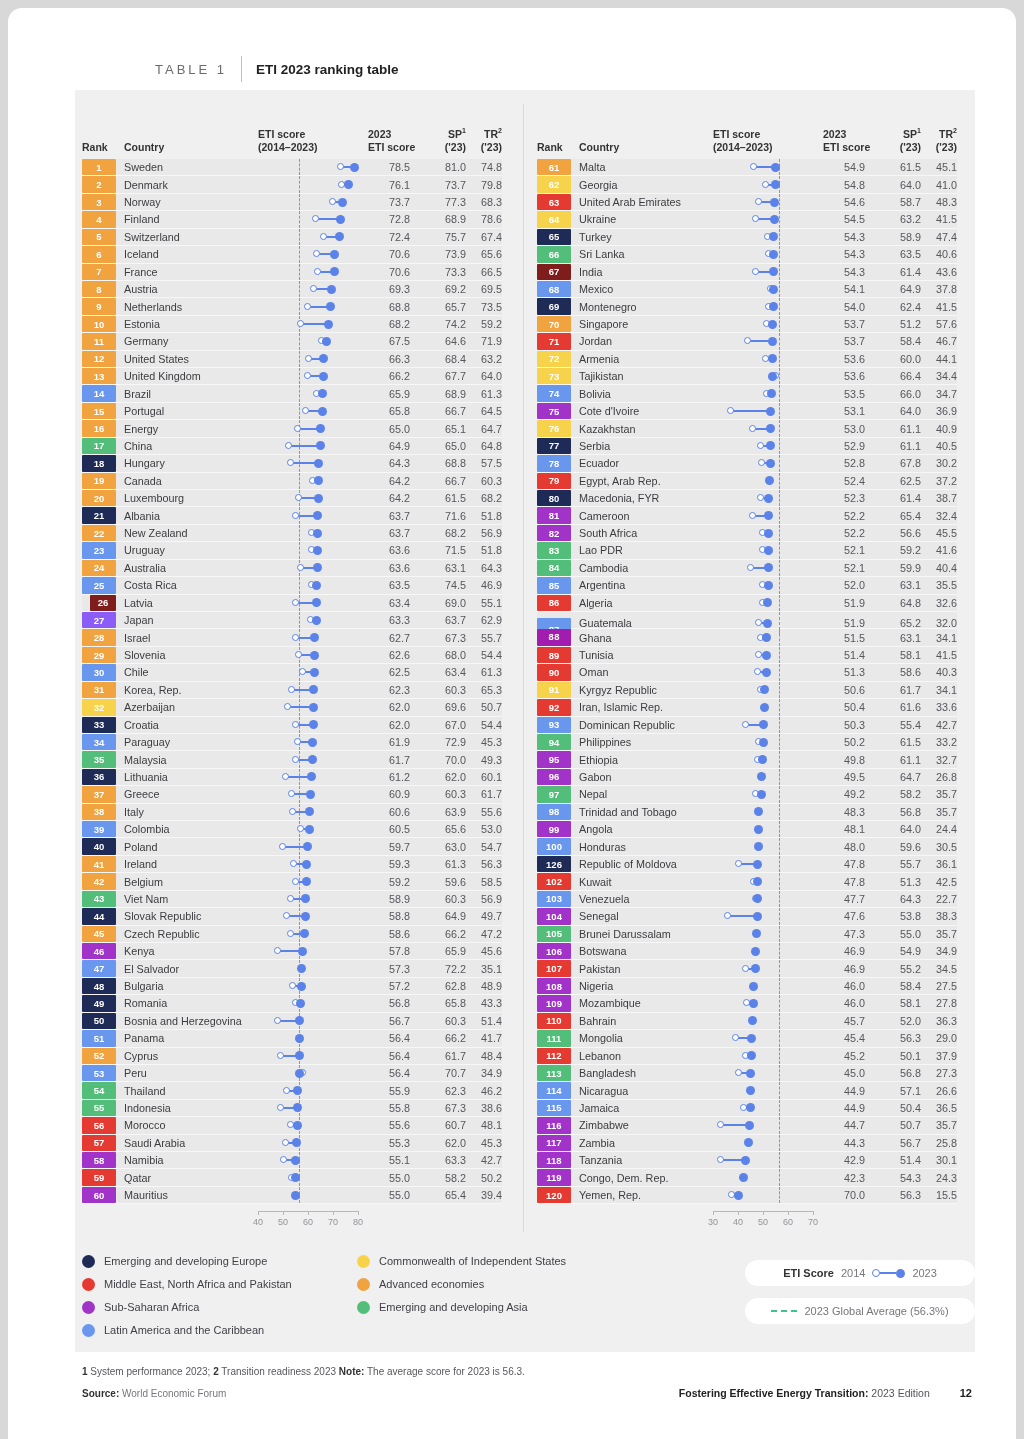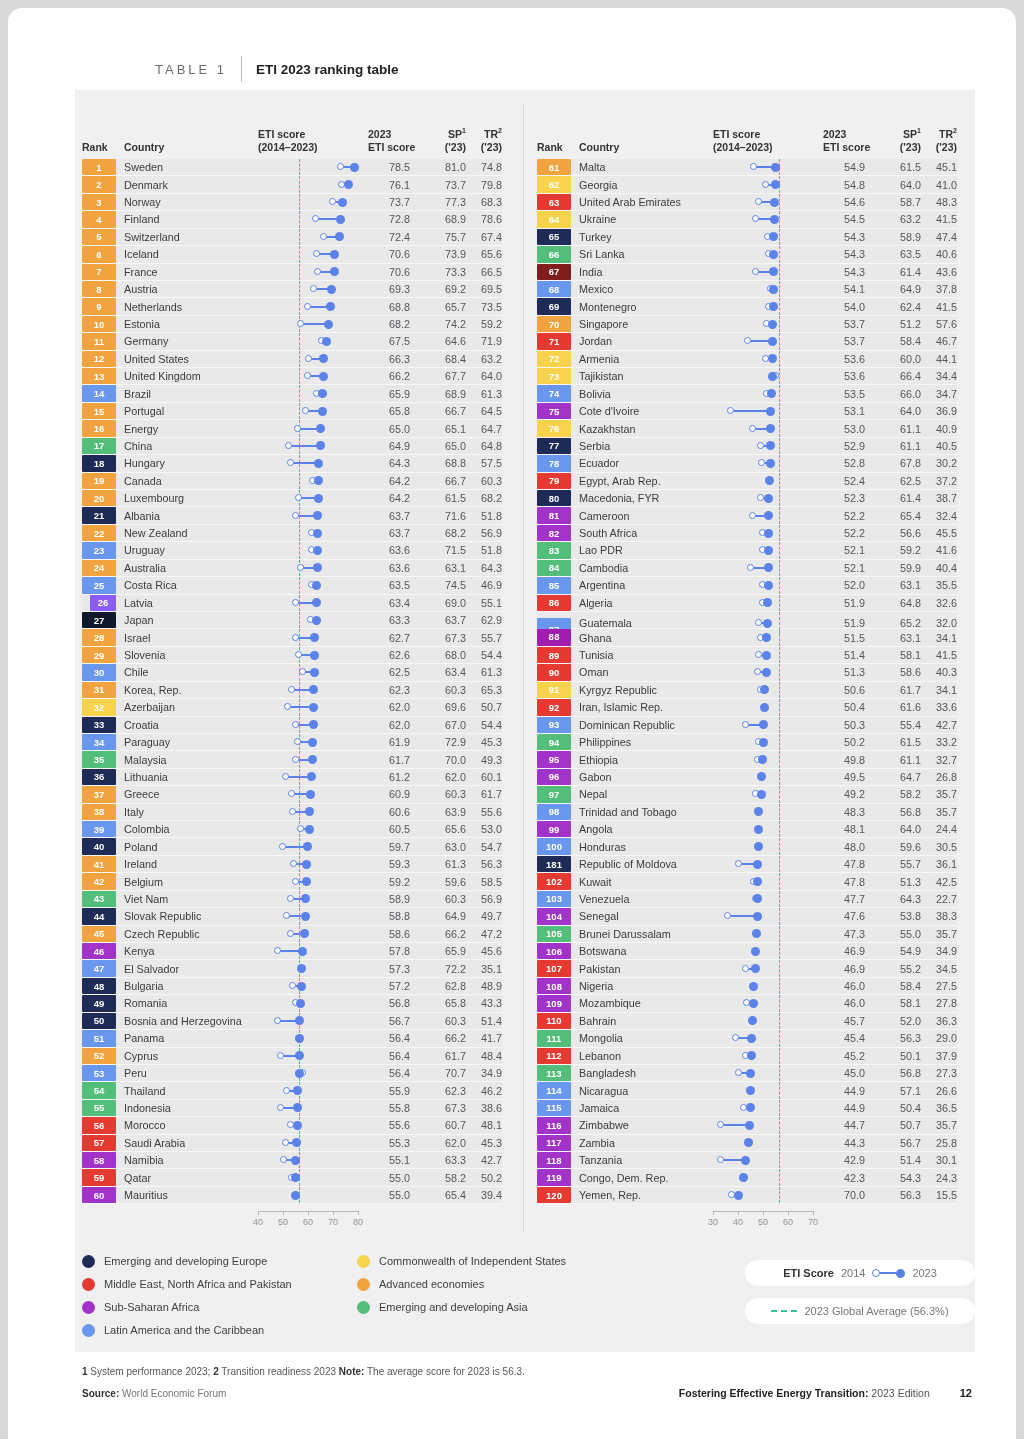--- a/index.html
+++ b/index.html
@@ -434,35 +434,35 @@
             <div class="avg" style="left: 40.75%;"></div>
             <div class="seg" style="left: 53.75%; width: 5%;"></div>
             <div class="dot14" style="left: 53.75%;"></div>
             <div class="dot23" style="left: 58.75%;"></div>
           </div>
           <div class="num">63.5</div>
           <div class="num">74.5</div>
           <div class="num">46.9</div>
         </div>
         <div class="row">
-          <div class="badge" style="background: #8b5cf6; margin-left: 8px;">26</div>
+          <div class="badge" style="background: #7f1d1d; margin-left: 8px;">26</div>
           <div></div>
           <div class="cname">Latvia</div>
           <div class="plot">
             <div class="avg" style="left: 40.75%;"></div>
             <div class="seg" style="left: 37.5%; width: 21%;"></div>
             <div class="dot14" style="left: 37.5%;"></div>
             <div class="dot23" style="left: 58.5%;"></div>
           </div>
           <div class="num">63.4</div>
           <div class="num">69.0</div>
           <div class="num">55.1</div>
         </div>
         <div class="row">
-          <div class="badge" style="background: #0f172a;">27</div>
+          <div class="badge" style="background: #8b5cf6;">27</div>
           <div></div>
           <div class="cname">Japan</div>
           <div class="plot">
             <div class="avg" style="left: 40.75%;"></div>
             <div class="seg" style="left: 52.5%; width: 5.75%;"></div>
             <div class="dot14" style="left: 52.5%;"></div>
             <div class="dot23" style="left: 58.25%;"></div>
           </div>
           <div class="num">63.3</div>
           <div class="num">63.7</div>
@@ -1507,21 +1507,21 @@
           <div class="cname">Honduras</div>
           <div class="plot">
             <div class="avg" style="left: 65.75%;"></div>
             <div class="dot23" style="left: 45%;"></div>
           </div>
           <div class="num">48.0</div>
           <div class="num">59.6</div>
           <div class="num">30.5</div>
         </div>
         <div class="row">
-          <div class="badge" style="background: rgb(30, 43, 87);">181</div>
+          <div class="badge" style="background: rgb(30, 43, 87);">126</div>
           <div></div>
           <div class="cname">Republic of Moldova</div>
           <div class="plot">
             <div class="avg" style="left: 65.75%;"></div>
             <div class="seg" style="left: 26.25%; width: 18.25%;"></div>
             <div class="dot14" style="left: 26.25%;"></div>
             <div class="dot23" style="left: 44.5%;"></div>
           </div>
           <div class="num">47.8</div>
           <div class="num">55.7</div>

